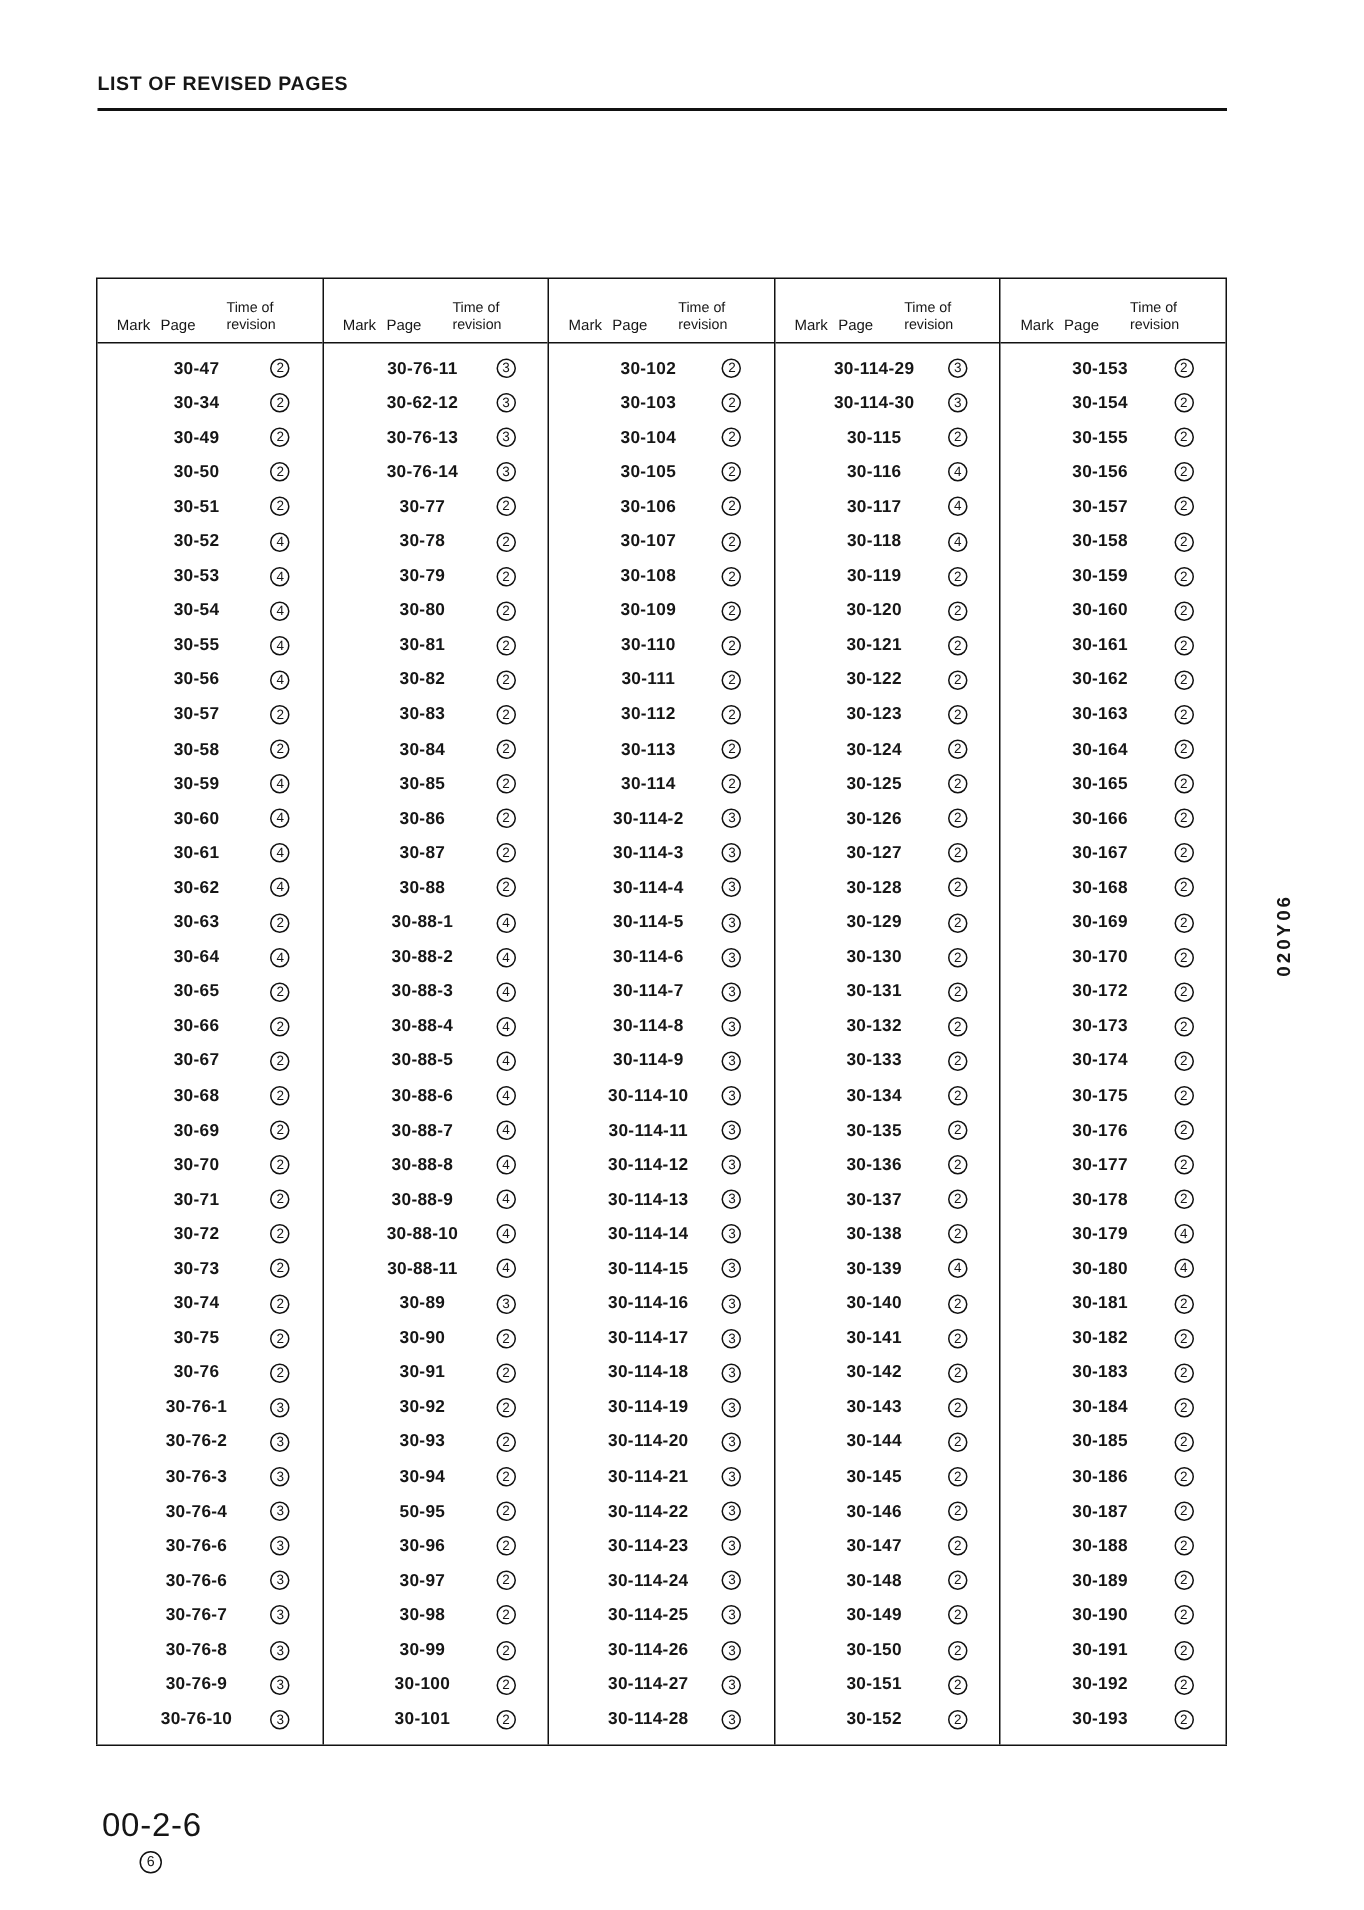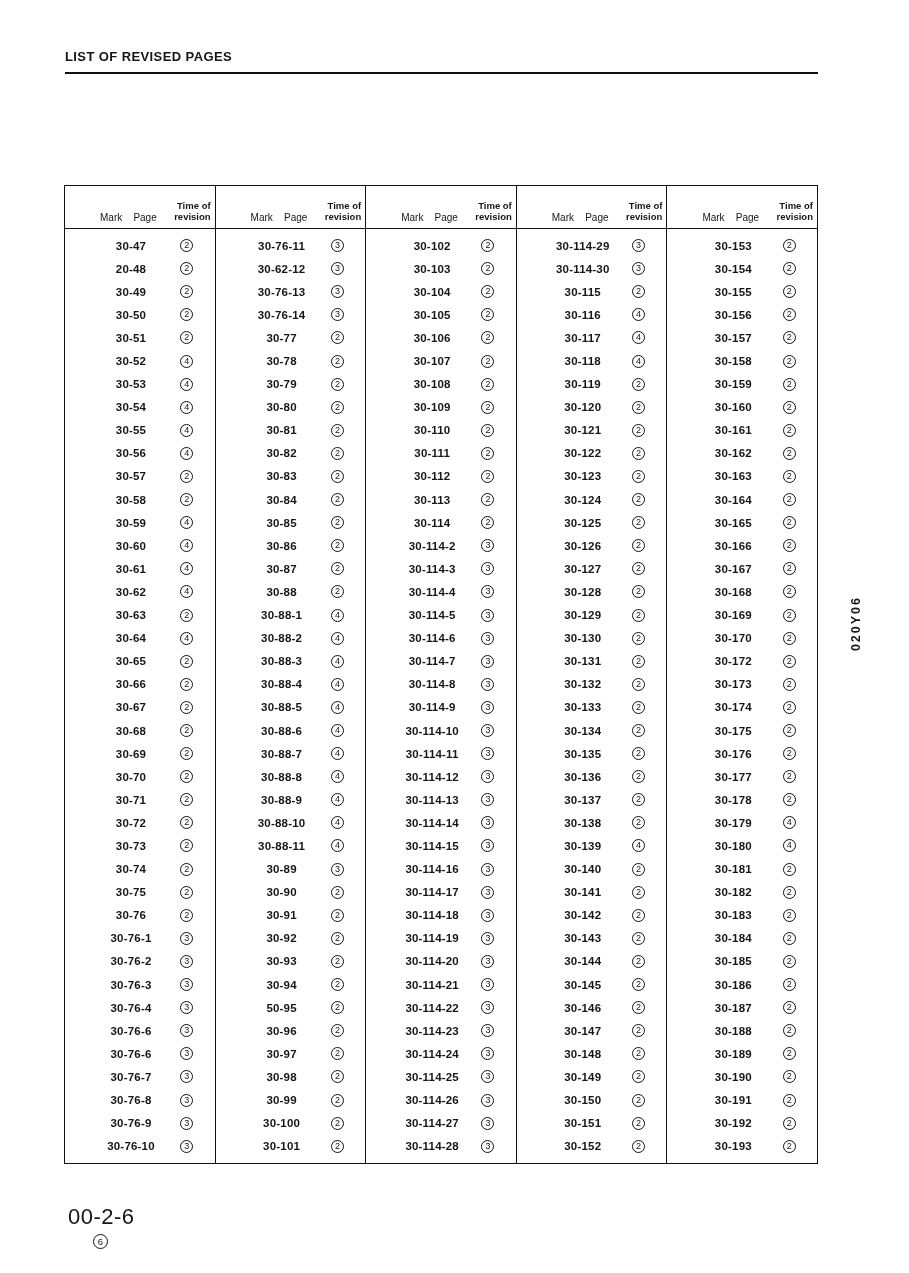--- a/index.html
+++ b/index.html
@@ -39,23 +39,23 @@
   }
   .group:last-child { border-right:1px solid #111; }
 
   .ghead {
     height:43px; box-sizing:border-box;
     border-bottom:1.5px solid #111;
     display:flex; align-items:flex-end;
     padding:0 4px 5px 6px;
     font-size:10px; line-height:1.15;
   }
-  .h-mark { width:36px; text-align:left;margin-left:29px; }
+  .h-mark { width:36px; text-align:center; }
   .h-page { width:44px; text-align:left; }
-  .h-rev  { flex:1; text-align:right; font-size:9.5px;font-weight:bold; }
+  .h-rev  { flex:1; text-align:left; font-size:9.5px; }
 
   .rows { padding:5px 0 5px 0; }
   .row { height:23.1px; display:flex; align-items:center; }
   .c-mark { width:30px; }
   .c-page {
     width:72px; text-align:center;
     font-size:11.5px; font-weight:bold; letter-spacing:0.2px;
     white-space:nowrap;
   }
   .c-rev { flex:1; display:flex; justify-content:center; padding-right:8px; }
@@ -108,21 +108,21 @@
     <div class="rows">
         <div class="row">
           <span class="c-mark"></span>
           <span class="c-page">30-47</span>
           <span class="c-rev">
             <span class="circ">2</span>
           </span>
         </div>
         <div class="row">
           <span class="c-mark"></span>
-          <span class="c-page">20-48</span>
+          <span class="c-page">30-34</span>
           <span class="c-rev">
             <span class="circ">2</span>
           </span>
         </div>
         <div class="row">
           <span class="c-mark"></span>
           <span class="c-page">30-49</span>
           <span class="c-rev">
             <span class="circ">2</span>
           </span>

